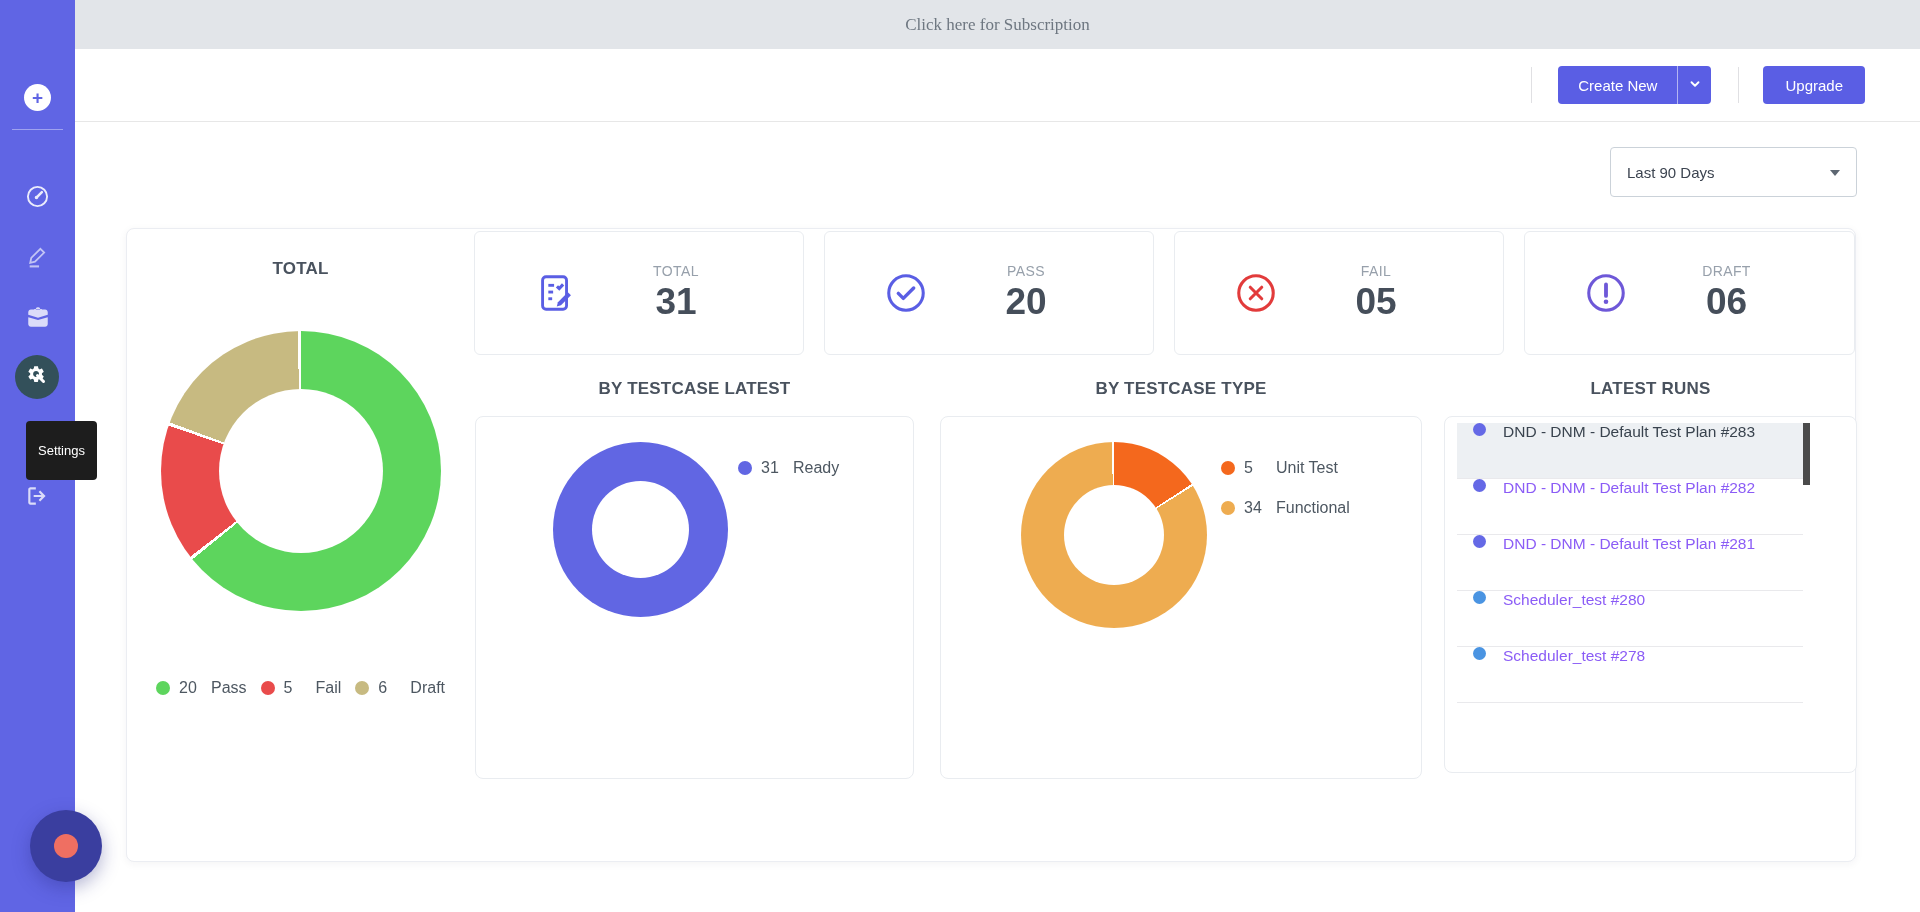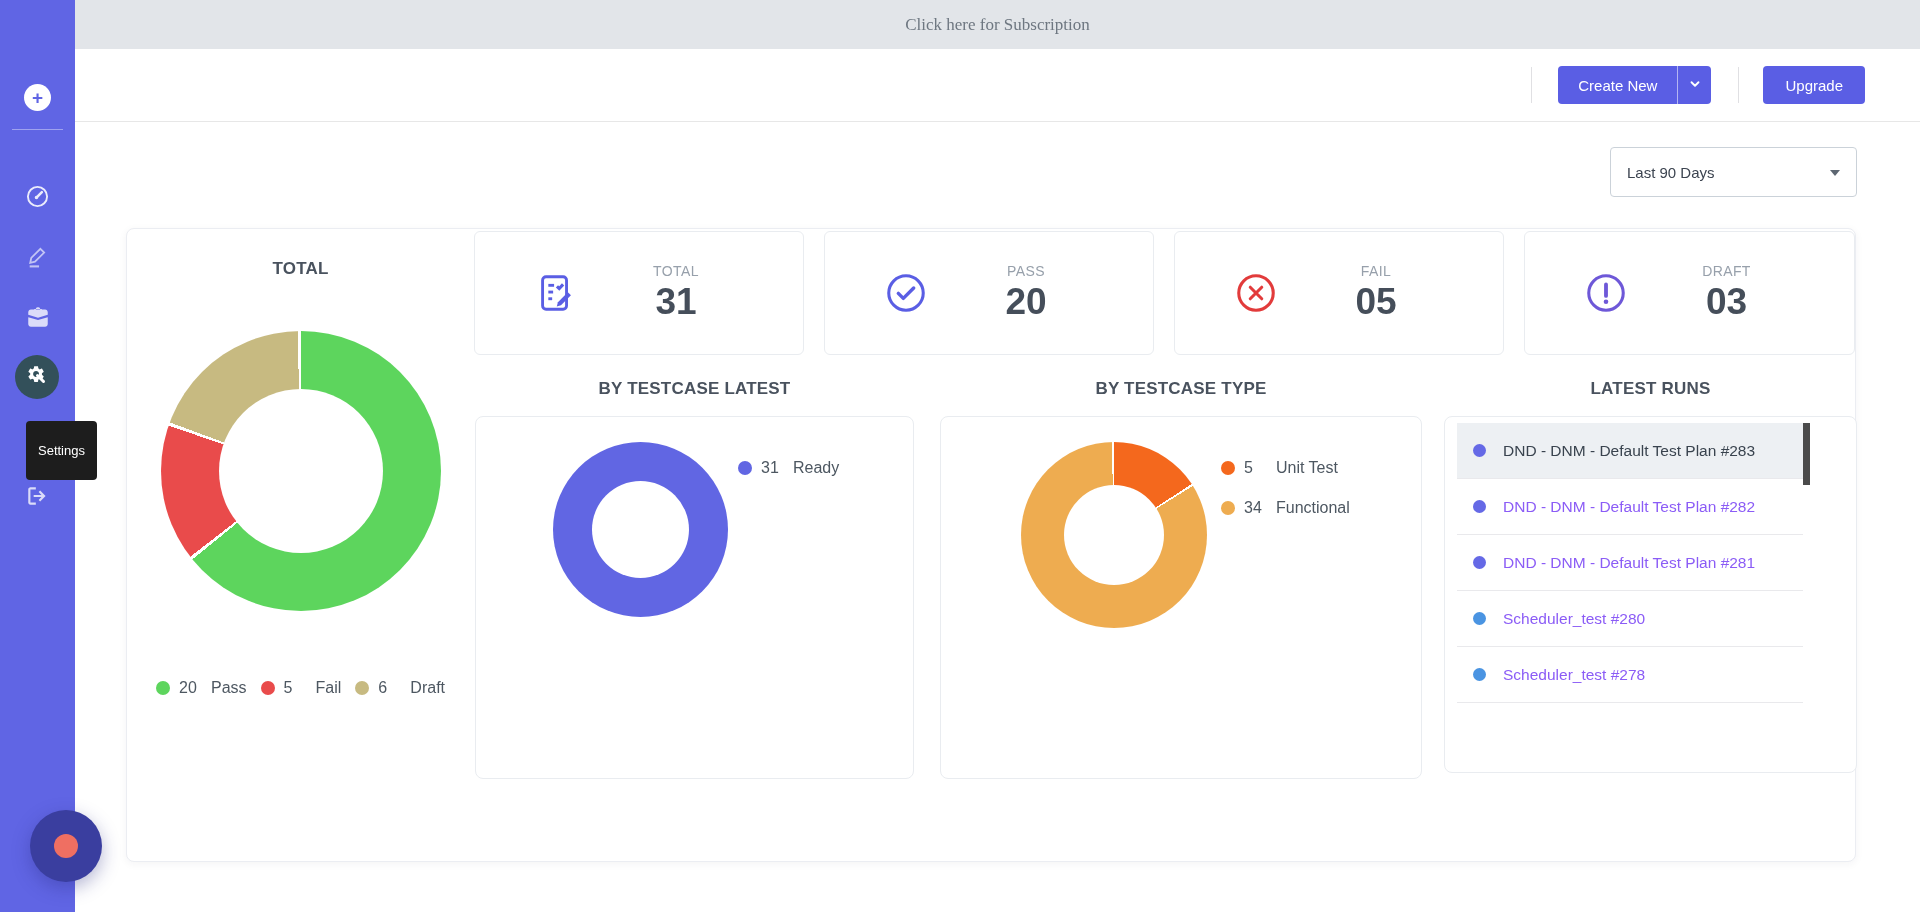--- a/index.html
+++ b/index.html
@@ -86,21 +86,21 @@
   .card-runs   { left:1317px; width:413px; height:357px; }
   .donut-status { width:175px; height:175px; position:absolute; left:77px; top:25px; }
   .donut-status .donut-hole { left:39px; top:39px; width:97px; height:97px; }
   .donut-type { width:186px; height:186px; position:absolute; left:80px; top:25px; }
   .donut-type .donut-hole { left:43px; top:43px; width:100px; height:100px; }
   .legend-status { position:absolute; left:262px; top:42px; }
   .legend-type { position:absolute; left:280px; top:42px; }
 
   
   .runs-list { position:absolute; left:12px; top:6px; width:346px; list-style:none; }
-  .run-item { height:56px; display:flex; align-items:center; padding-left:16px;
+  .run-item { height:56px; display:flex; align-items:flex-start; padding-left:16px;
     border-bottom:1px solid #e9e9ec; cursor:pointer; }
   .run-item.active { background:#edf0f3; }
   .run-dot { width:13px; height:13px; border-radius:50%; flex:0 0 auto; }
   .run-label { font-size:15.5px; color:#8b5cf6; margin-left:17px; white-space:nowrap; }
   .run-item.active .run-label { color:#39434e; }
   .runs-scrollbar { position:absolute; left:358px; top:6px; width:7px; height:62px; background:#4b4b4b; }
 </style>
 </head>
 <body>
 
@@ -264,21 +264,21 @@
   <div class="stat-card" style="left:1397px; width:331px;">
     <span class="stat-icon">
       <svg width="46" height="46" viewBox="0 0 24 24" fill="none" stroke="#6e58d8" stroke-width="1.6">
         <circle cx="12" cy="12" r="9"></circle>
         <line x1="12" y1="7.5" x2="12" y2="13.5" stroke-width="2" stroke-linecap="round"></line>
         <circle cx="12" cy="16.6" r="1.2" fill="#6e58d8" stroke="none"></circle>
       </svg>
     </span>
     <div class="stat-meta">
       <span class="stat-label">DRAFT</span>
-      <span class="stat-value">03</span>
+      <span class="stat-value">06</span>
     </div>
   </div>
 
   <div class="section-title chart-title" style="left:348px; width:439px;">BY TESTCASE LATEST</div>
   <div class="section-title chart-title" style="left:813px; width:482px;">BY TESTCASE TYPE</div>
   <div class="section-title chart-title" style="left:1317px; width:413px;">LATEST RUNS</div>
 
   <div class="chart-card card-status">
     <div class="donut donut-status" style="background: conic-gradient(rgb(97, 102, 227) 0deg, rgb(97, 102, 227) 360deg);">
       <div class="donut-hole"></div>

